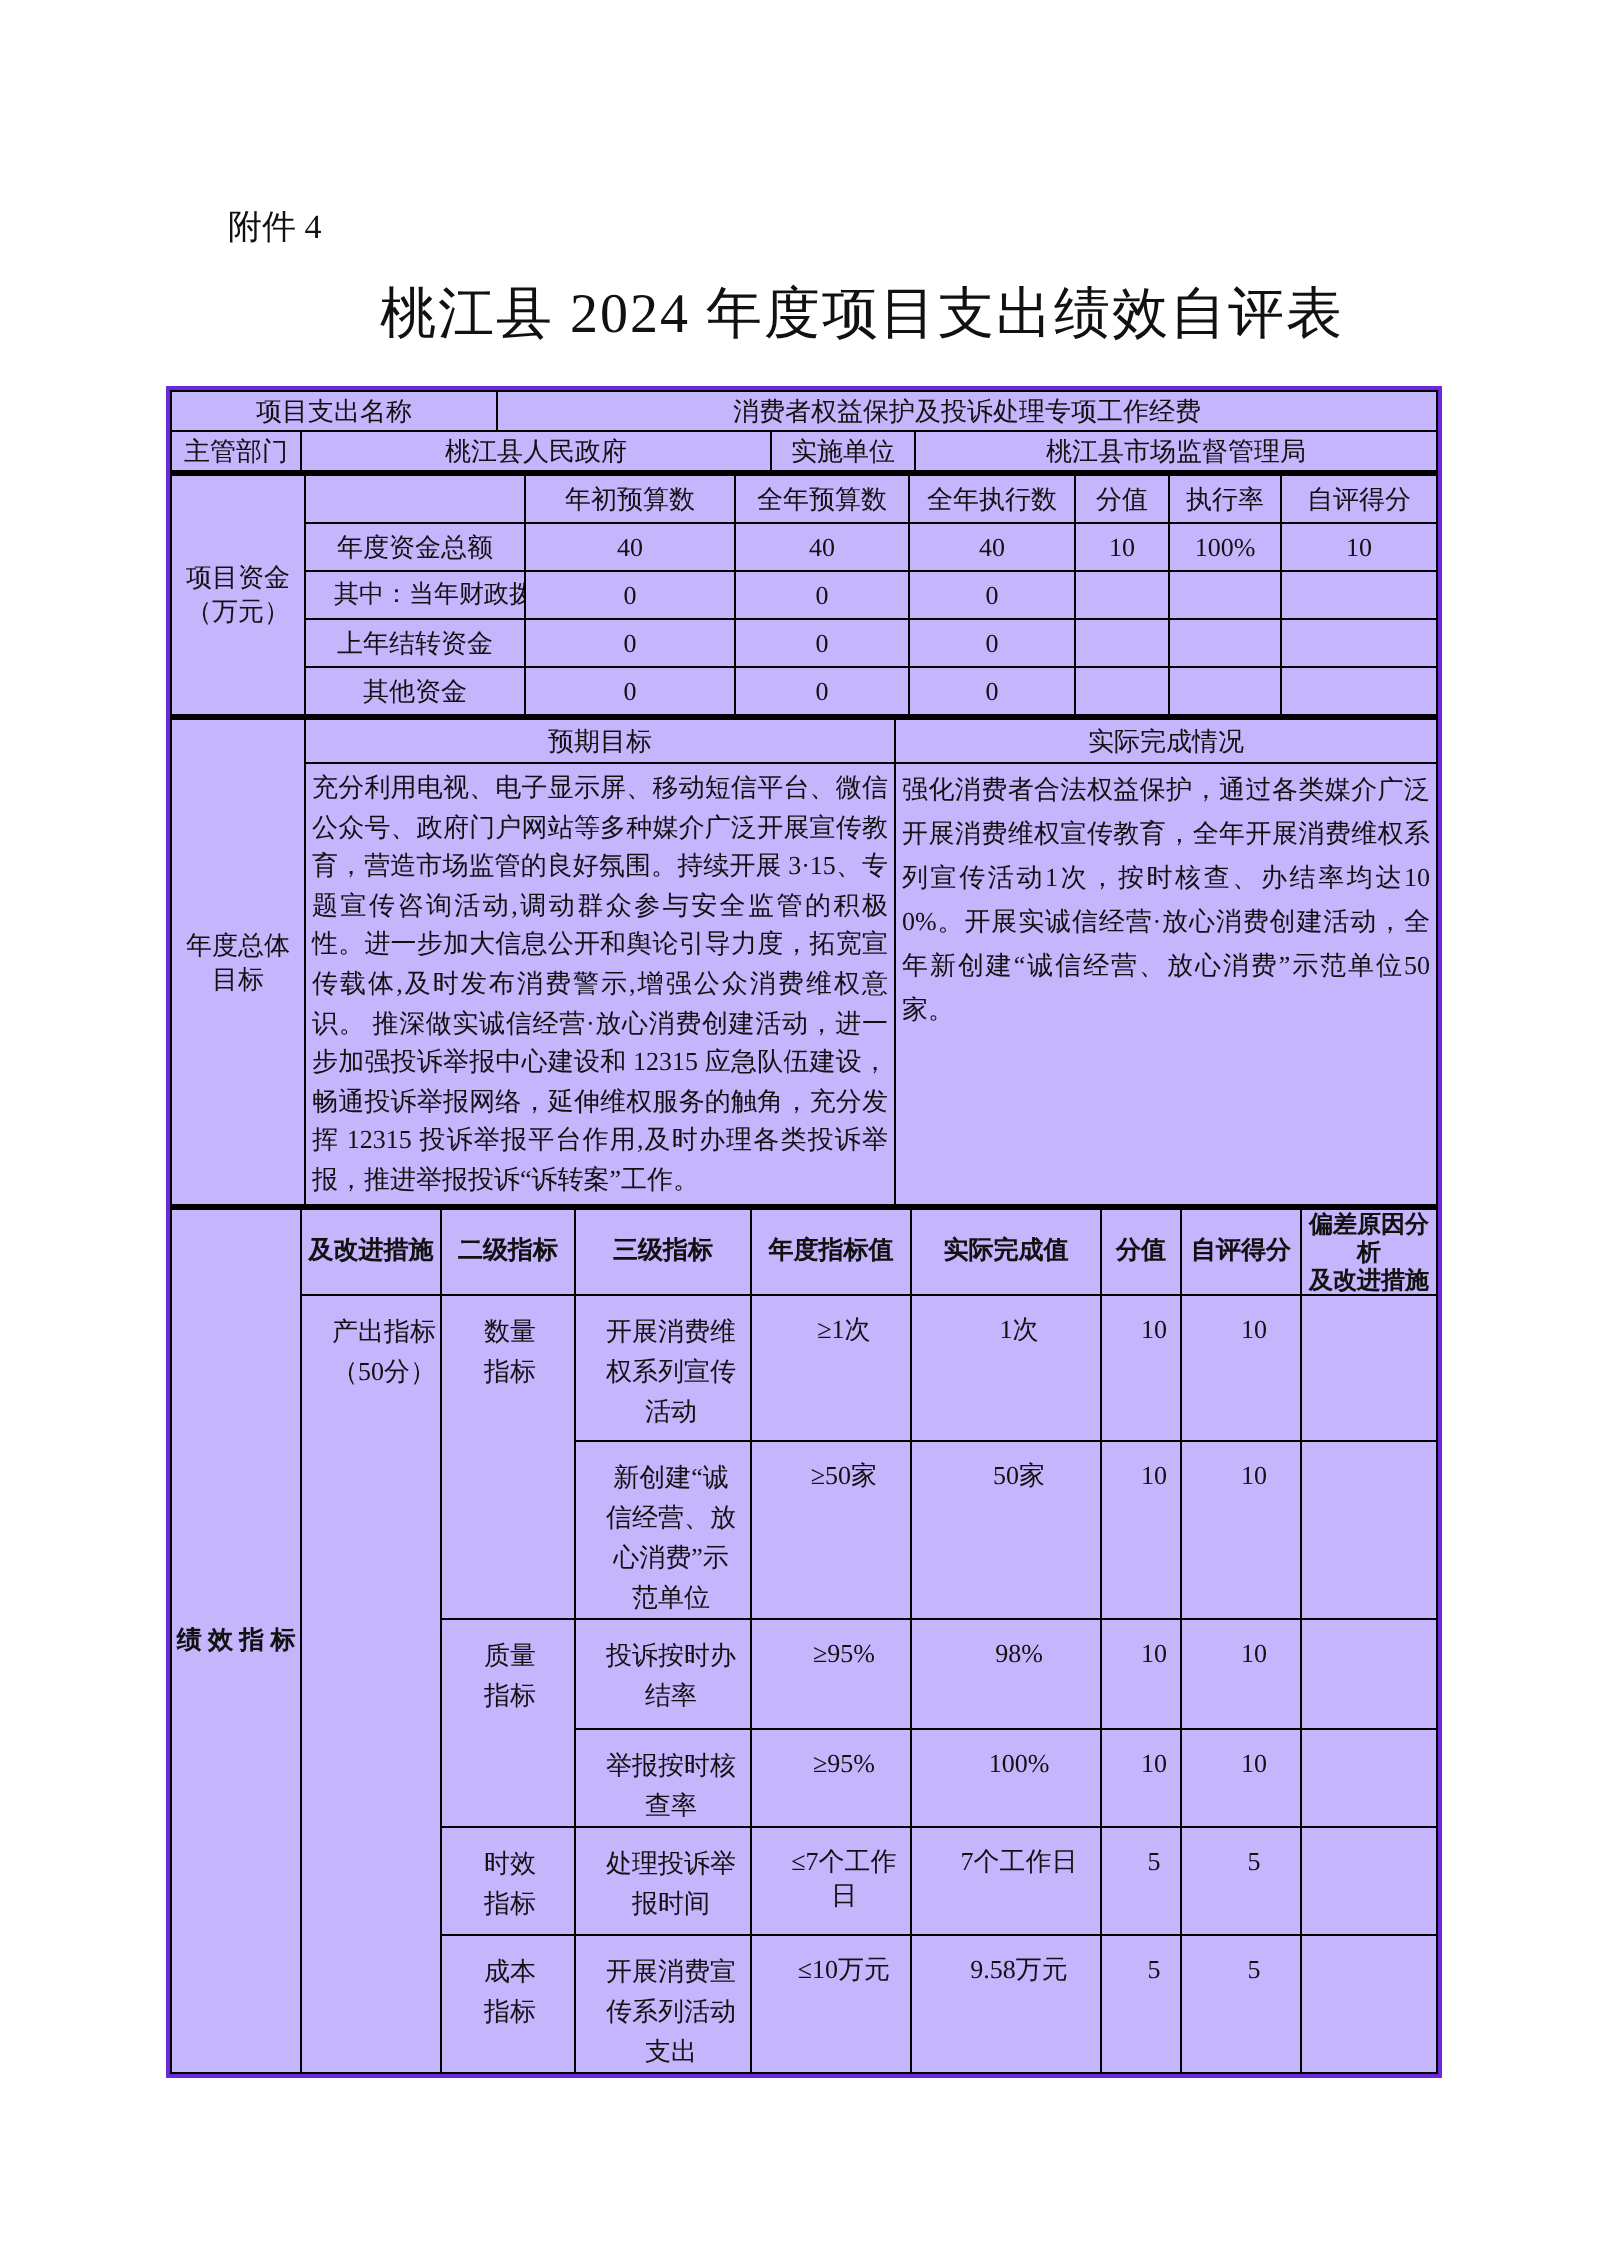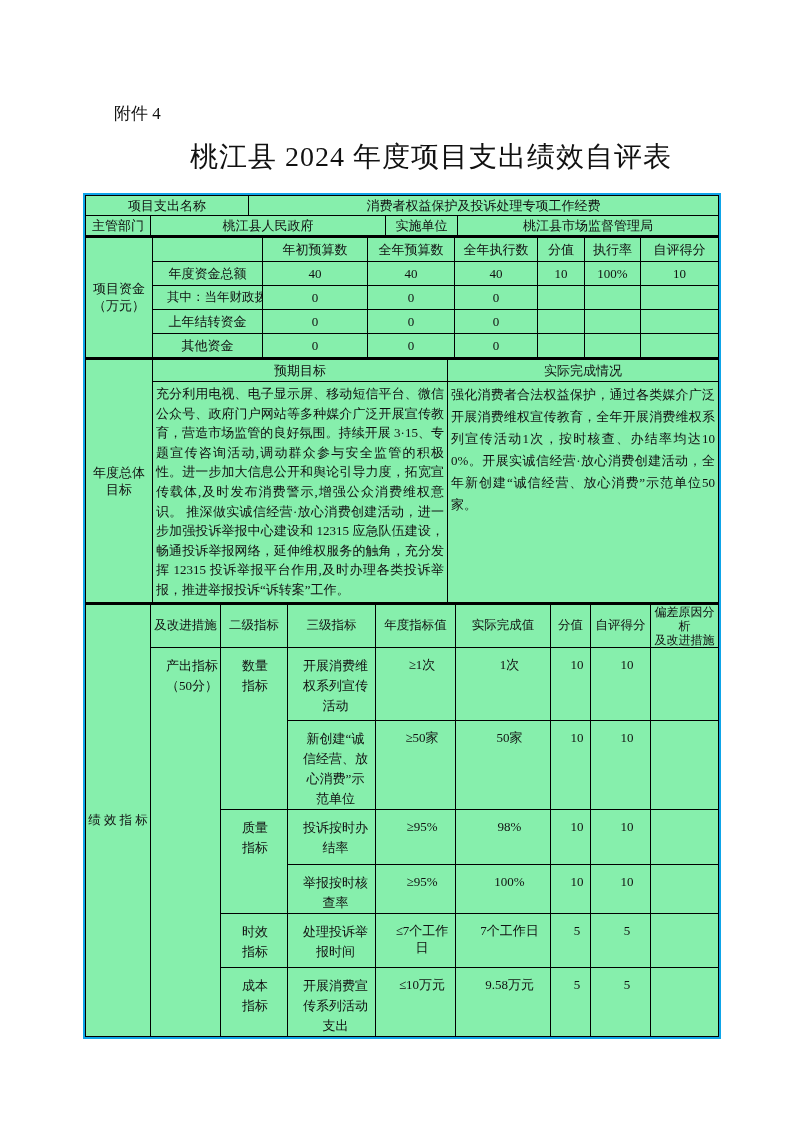--- a/index.html
+++ b/index.html
@@ -21,22 +21,22 @@
   }
   .doc-title{
     position:absolute;left:0;top:138px;width:770px;
     text-align:center;
     font-size:28px;font-weight:normal;margin:0;
     letter-spacing:1px;
     padding-left:46px;
   }
   .tablewrap{
     position:absolute;left:83px;top:193px;
-    border:2px solid #0ea5e9;
-    background:#86efac;
+    border:2px solid #6d28d9;
+    background:#c4b5fd;
   }
   table{border-collapse:collapse;table-layout:fixed;width:633px;}
   .sec-b,.sec-c,.sec-d{border-top:2px solid #000;}
   td{
     border:1px solid #000;
     text-align:center;vertical-align:middle;
     font-size:13px;line-height:17px;
     padding:0 2px;
     overflow:hidden;
     word-break:break-all;
@@ -50,21 +50,21 @@
   
   .sec-c .hdr-row{height:23px;}
   .sec-c .body-row{height:215px;}
   .sec-c .goal-text{
     vertical-align:top;text-align:justify;text-justify:inter-ideograph;
     padding:2px 3px;
   }
   .goal-expected{font-size:13px;line-height:19.6px;}
   .goal-actual{font-size:13px;line-height:22px;}
   
-  .sec-d .hdr-row td{height:30px;font-size:12.5px;white-space:nowrap;padding:0;}
+  .sec-d .hdr-row td{height:30px;font-size:12.5px;white-space:nowrap;padding:0;font-weight:bold;}
   .sec-d .hdr-row td.dev-hdr{white-space:pre-line;font-size:12px;line-height:14px;}
   .sec-d .body td{vertical-align:top;padding-top:8px;padding-left:15px;}
   .vert-label{
     white-space:pre-line;line-height:27px;font-size:13.5px;
     vertical-align:middle;padding:0;
   }
   .level1-cell{
     vertical-align:top;padding-top:52px;
     white-space:pre-line;line-height:20px;
   }

